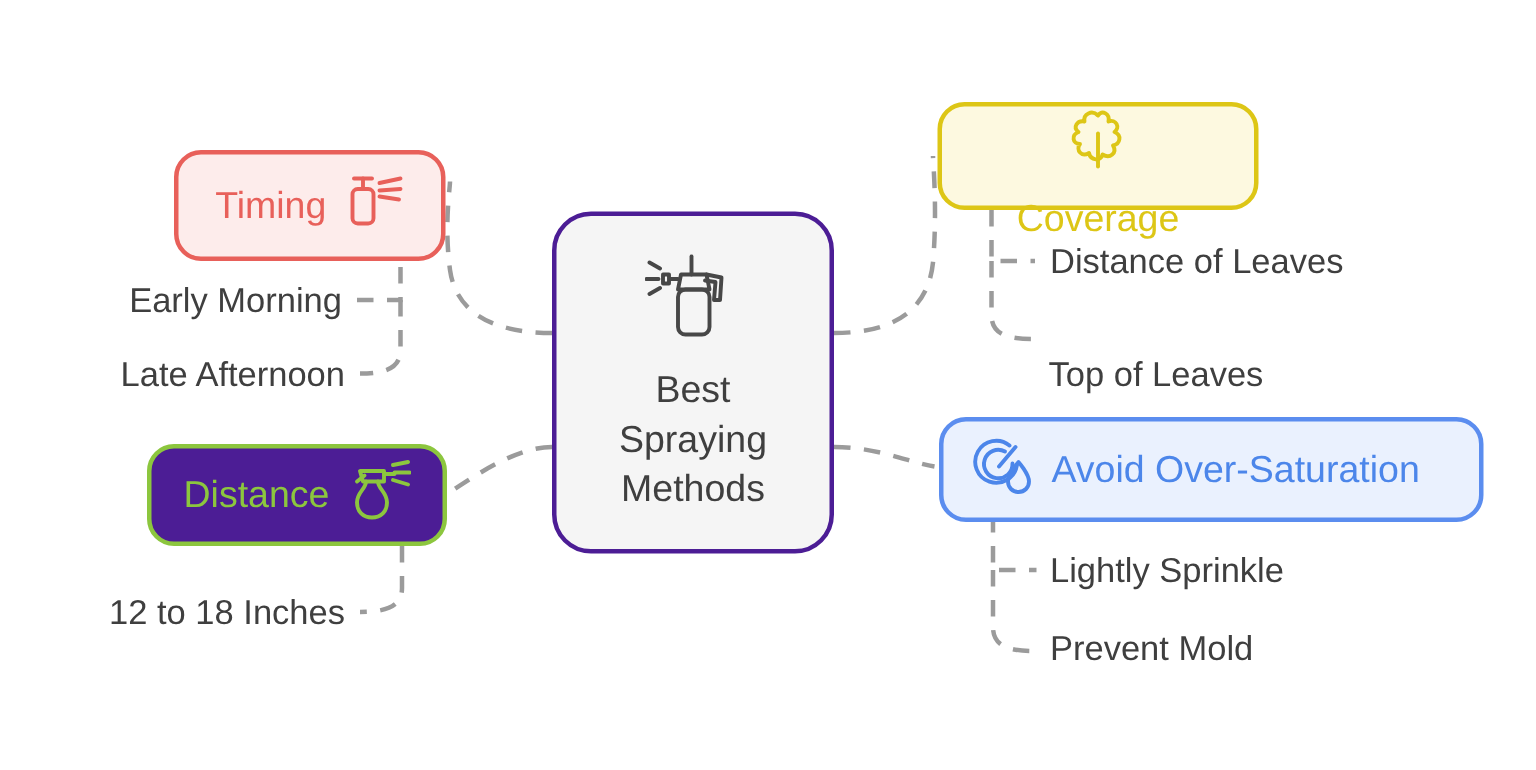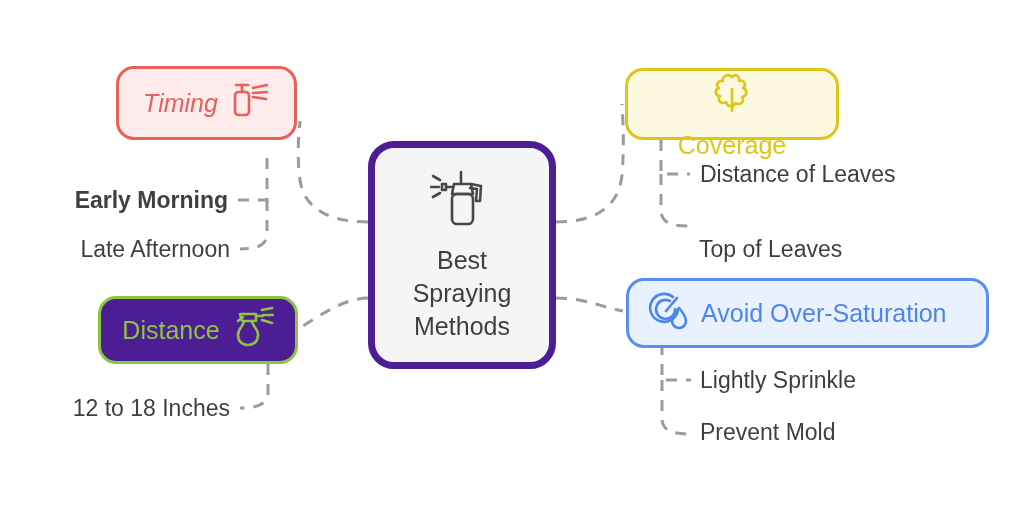--- a/index.html
+++ b/index.html
@@ -27,21 +27,21 @@
   }
 
   
   .center-node {
     position: absolute;
     left: 368px;
     top: 141px;
     width: 188px;
     height: 228px;
     box-sizing: border-box;
-    border: 7px solid #4c1d95;
+    border: 3px solid #4c1d95;
     border-radius: 26px;
     background: #f5f5f5;
     display: flex;
     flex-direction: column;
     align-items: center;
     justify-content: center;
   }
   .center-label {
     font-size: 25px;
     line-height: 33px;
@@ -62,24 +62,23 @@
     align-items: center;
     gap: 12px;
     padding: 0 18px;
   }
   .branch-label {
     font-size: 25px;
     white-space: nowrap;
   }
 
   .branch.timing {
-    left: 116px;  top: 66px;  width: 181px; height: 74px;
+    left: 116px;  top: 100px;  width: 181px; height: 74px;
     border-color: #e8605a;  background: #fdeceb;
     justify-content: center;
-    font-style: italic;
   }
   .branch.timing .branch-label { color: #e8605a; }
 
   .branch.distance {
     left: 98px;  top: 296px;  width: 200px; height: 68px;
     border-color: #8cc63e;  background: #4c1d95;
     justify-content: center;
   }
   .branch.distance .branch-label { color: #8cc63e; }
 
@@ -192,21 +191,21 @@
       <svg width="42" height="42" viewBox="0 0 42 42" fill="none" stroke="#4c86ea" stroke-width="2.6" stroke-linecap="round" stroke-linejoin="round">
         <path d="M26 7 A14 14 0 1 0 31 20"></path>
         <path d="M23 11 A9.5 9.5 0 1 0 28 19"></path>
         <path d="M19 21 L30 8"></path>
         <path d="M32 18 C32 18 25 26 25 31 C25 35 28 38 32 38 C36 38 39 35 39 31 C39 26 32 18 32 18 Z"></path>
       </svg>
     </span>
     <span class="branch-label">Avoid Over-Saturation</span>
   </div>
 
-  <div class="leaf left" style="left:0; top:187px; width:228px;font-weight:bold;">Early Morning</div>
+  <div class="leaf left" style="left:0; top:187px; width:228px;">Early Morning</div>
 
   <div class="leaf left" style="left:0; top:236px; width:230px;">Late Afternoon</div>
 
   <div class="leaf left" style="left:0; top:395px; width:230px;">12 to 18 Inches</div>
 
   <div class="leaf right" style="left:700px; top:161px;">Distance of Leaves</div>
 
   <div class="leaf right" style="left:699px; top:212px;margin-top:24px;">Top of Leaves</div>
 
   <div class="leaf right" style="left:700px; top:367px;">Lightly Sprinkle</div>

